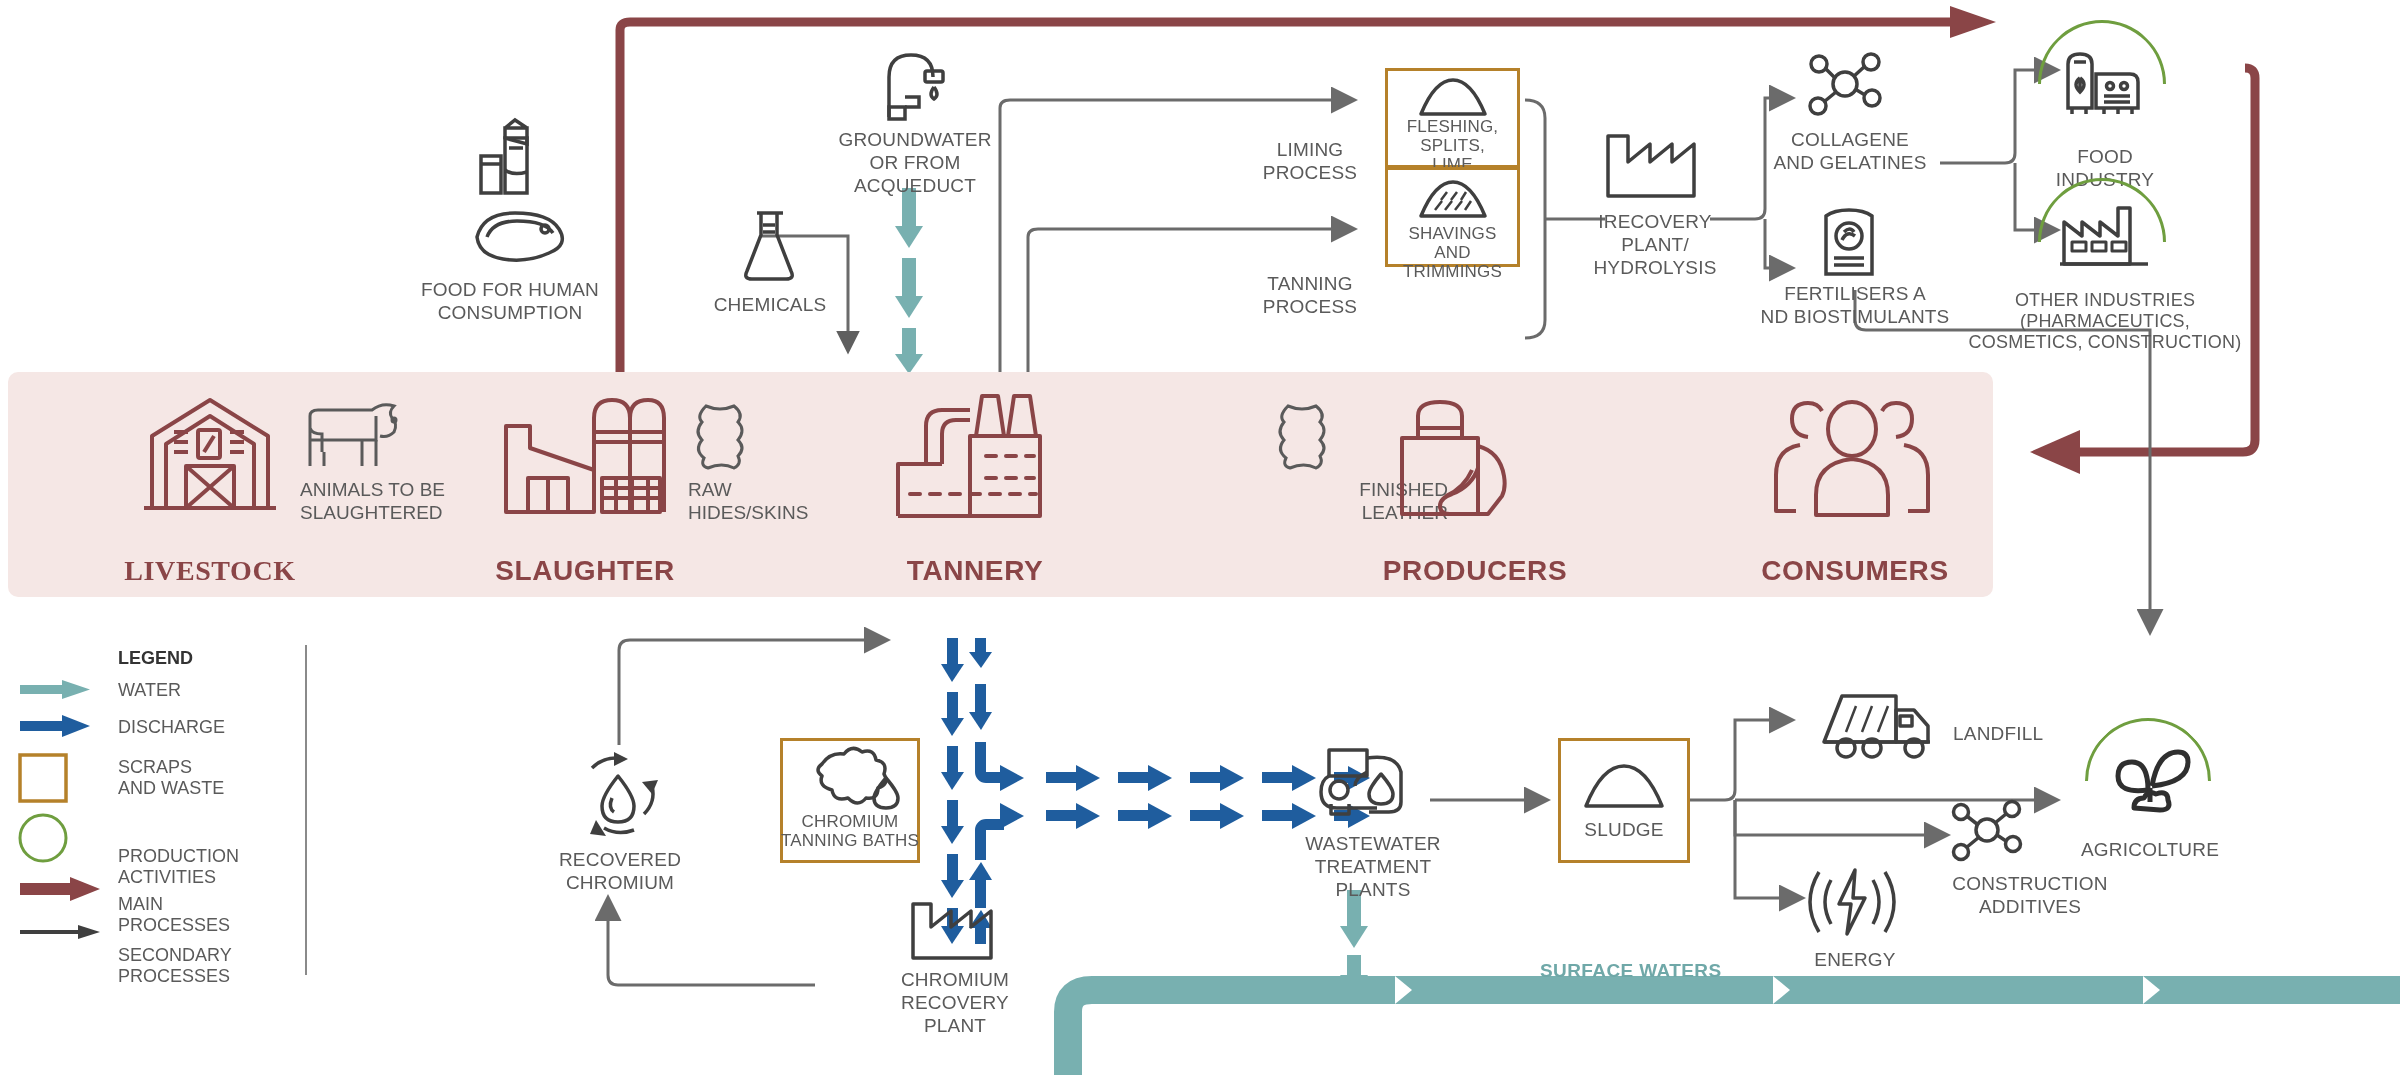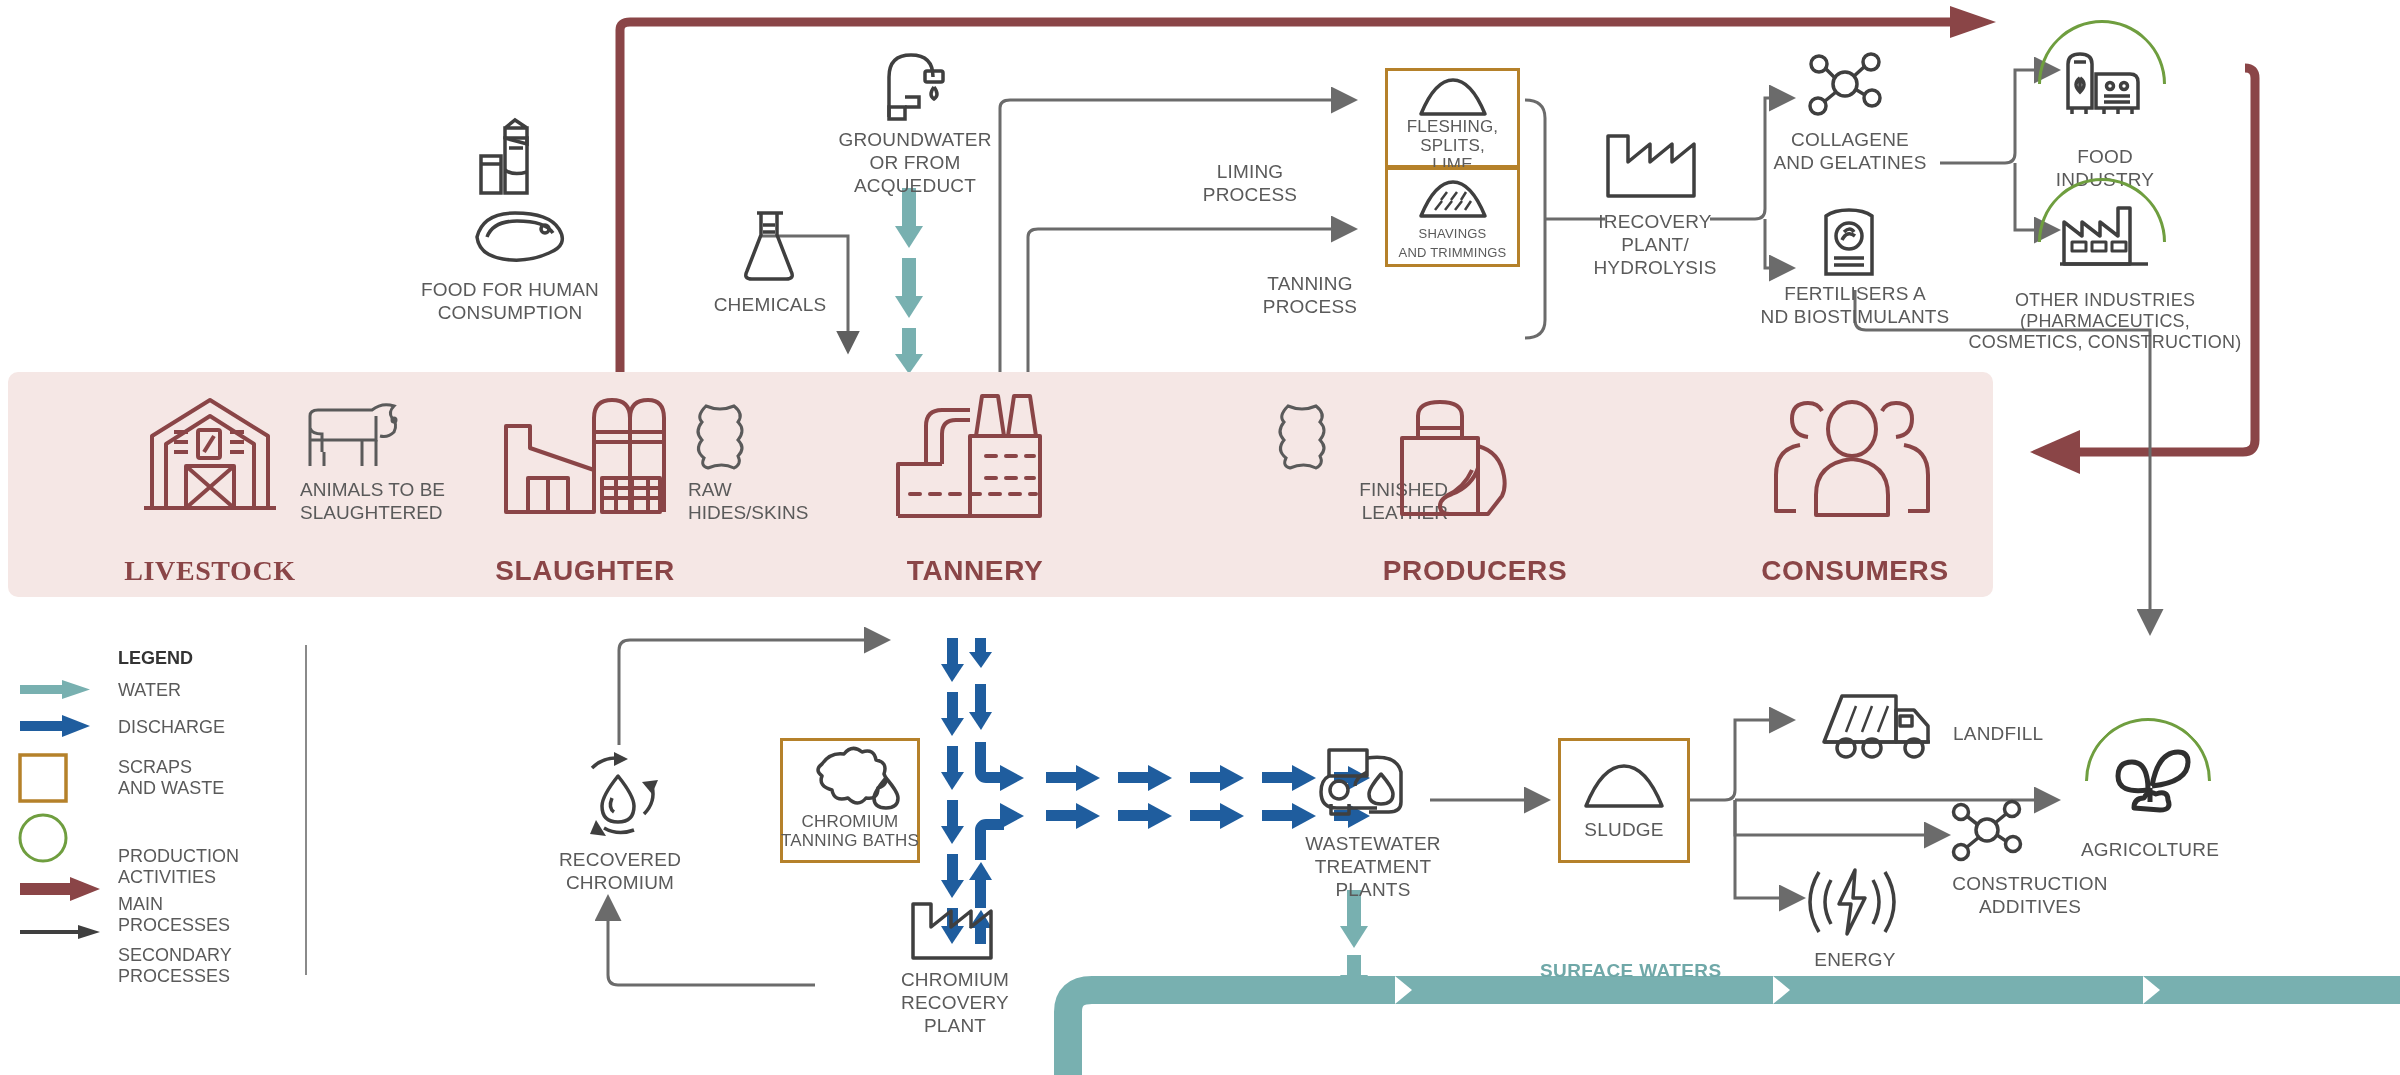--- a/index.html
+++ b/index.html
@@ -227,21 +227,21 @@
       <rect x="14" y="62" width="16" height="12"></rect>
       <path d="M30,52 h14 v10 h-14"></path>
       <rect x="50" y="26" width="18" height="11" rx="2"></rect>
       <path d="M59,42 q6,8 0,12 q-6,-4 0,-12"></path>
     </svg>
   </div>
   <div class="lbl" style="left:820px;top:128px;width:190px;">GROUNDWATER
 OR FROM
 ACQUEDUCT</div>
 
-  <div class="lbl" style="left:1175px;top:138px;width:150px;margin-top:22px;">LIMING
+  <div class="lbl" style="left:1235px;top:138px;width:150px;">LIMING
 PROCESS</div>
   <div class="lbl" style="left:1235px;top:272px;width:150px;">TANNING
 PROCESS</div>
 
   <div class="scrapbox" style="left:1385px;top:68px;width:135px;height:100px;"></div>
   <div class="ico" style="left:1415px;top:76px;">
     <svg width="76" height="42" viewBox="0 0 76 42" fill="none" stroke="#3f3f3f" stroke-width="3.5" stroke-linejoin="round">
       <path d="M6,38 q14,-34 32,-34 q18,0 32,34 z"></path>
     </svg>
   </div>
@@ -251,21 +251,21 @@
 
   <div class="scrapbox" style="left:1385px;top:167px;width:135px;height:100px;"></div>
   <div class="ico" style="left:1415px;top:178px;">
     <svg width="76" height="42" viewBox="0 0 76 42" fill="none" stroke="#3f3f3f" stroke-width="3.5" stroke-linejoin="round">
       <path d="M6,38 q14,-34 32,-34 q18,0 32,34 z"></path>
       <g stroke-width="2.5">
           <path d="M20,32 l7,-9 M30,32 l7,-9 M40,32 l7,-9 M50,32 l6,-9 M26,22 l6,-8 M36,22 l6,-8 M46,22 l5,-8"></path>
         </g>
     </svg>
   </div>
-  <div class="lbl" style="left:1385px;top:224px;width:135px;font-size:13px;line-height:19px;">SHAVINGS
+  <div class="lbl" style="left:1385px;top:224px;width:135px;font-size:17px;line-height:19px;">SHAVINGS
 AND TRIMMINGS</div>
 
   <div class="ico" style="left:1602px;top:128px;">
     <svg width="100" height="72" viewBox="0 0 100 72" fill="none" stroke="#3f3f3f" stroke-width="3.5" stroke-linejoin="round">
       <path d="M6,68 V8 h20 v26 l22,-18 v18 l22,-18 v18 l22,-18 v52 z"></path>
     </svg>
   </div>
   <div class="lbl" style="left:1575px;top:210px;width:160px;">IRECOVERY
 PLANT/
 HYDROLYSIS</div>

